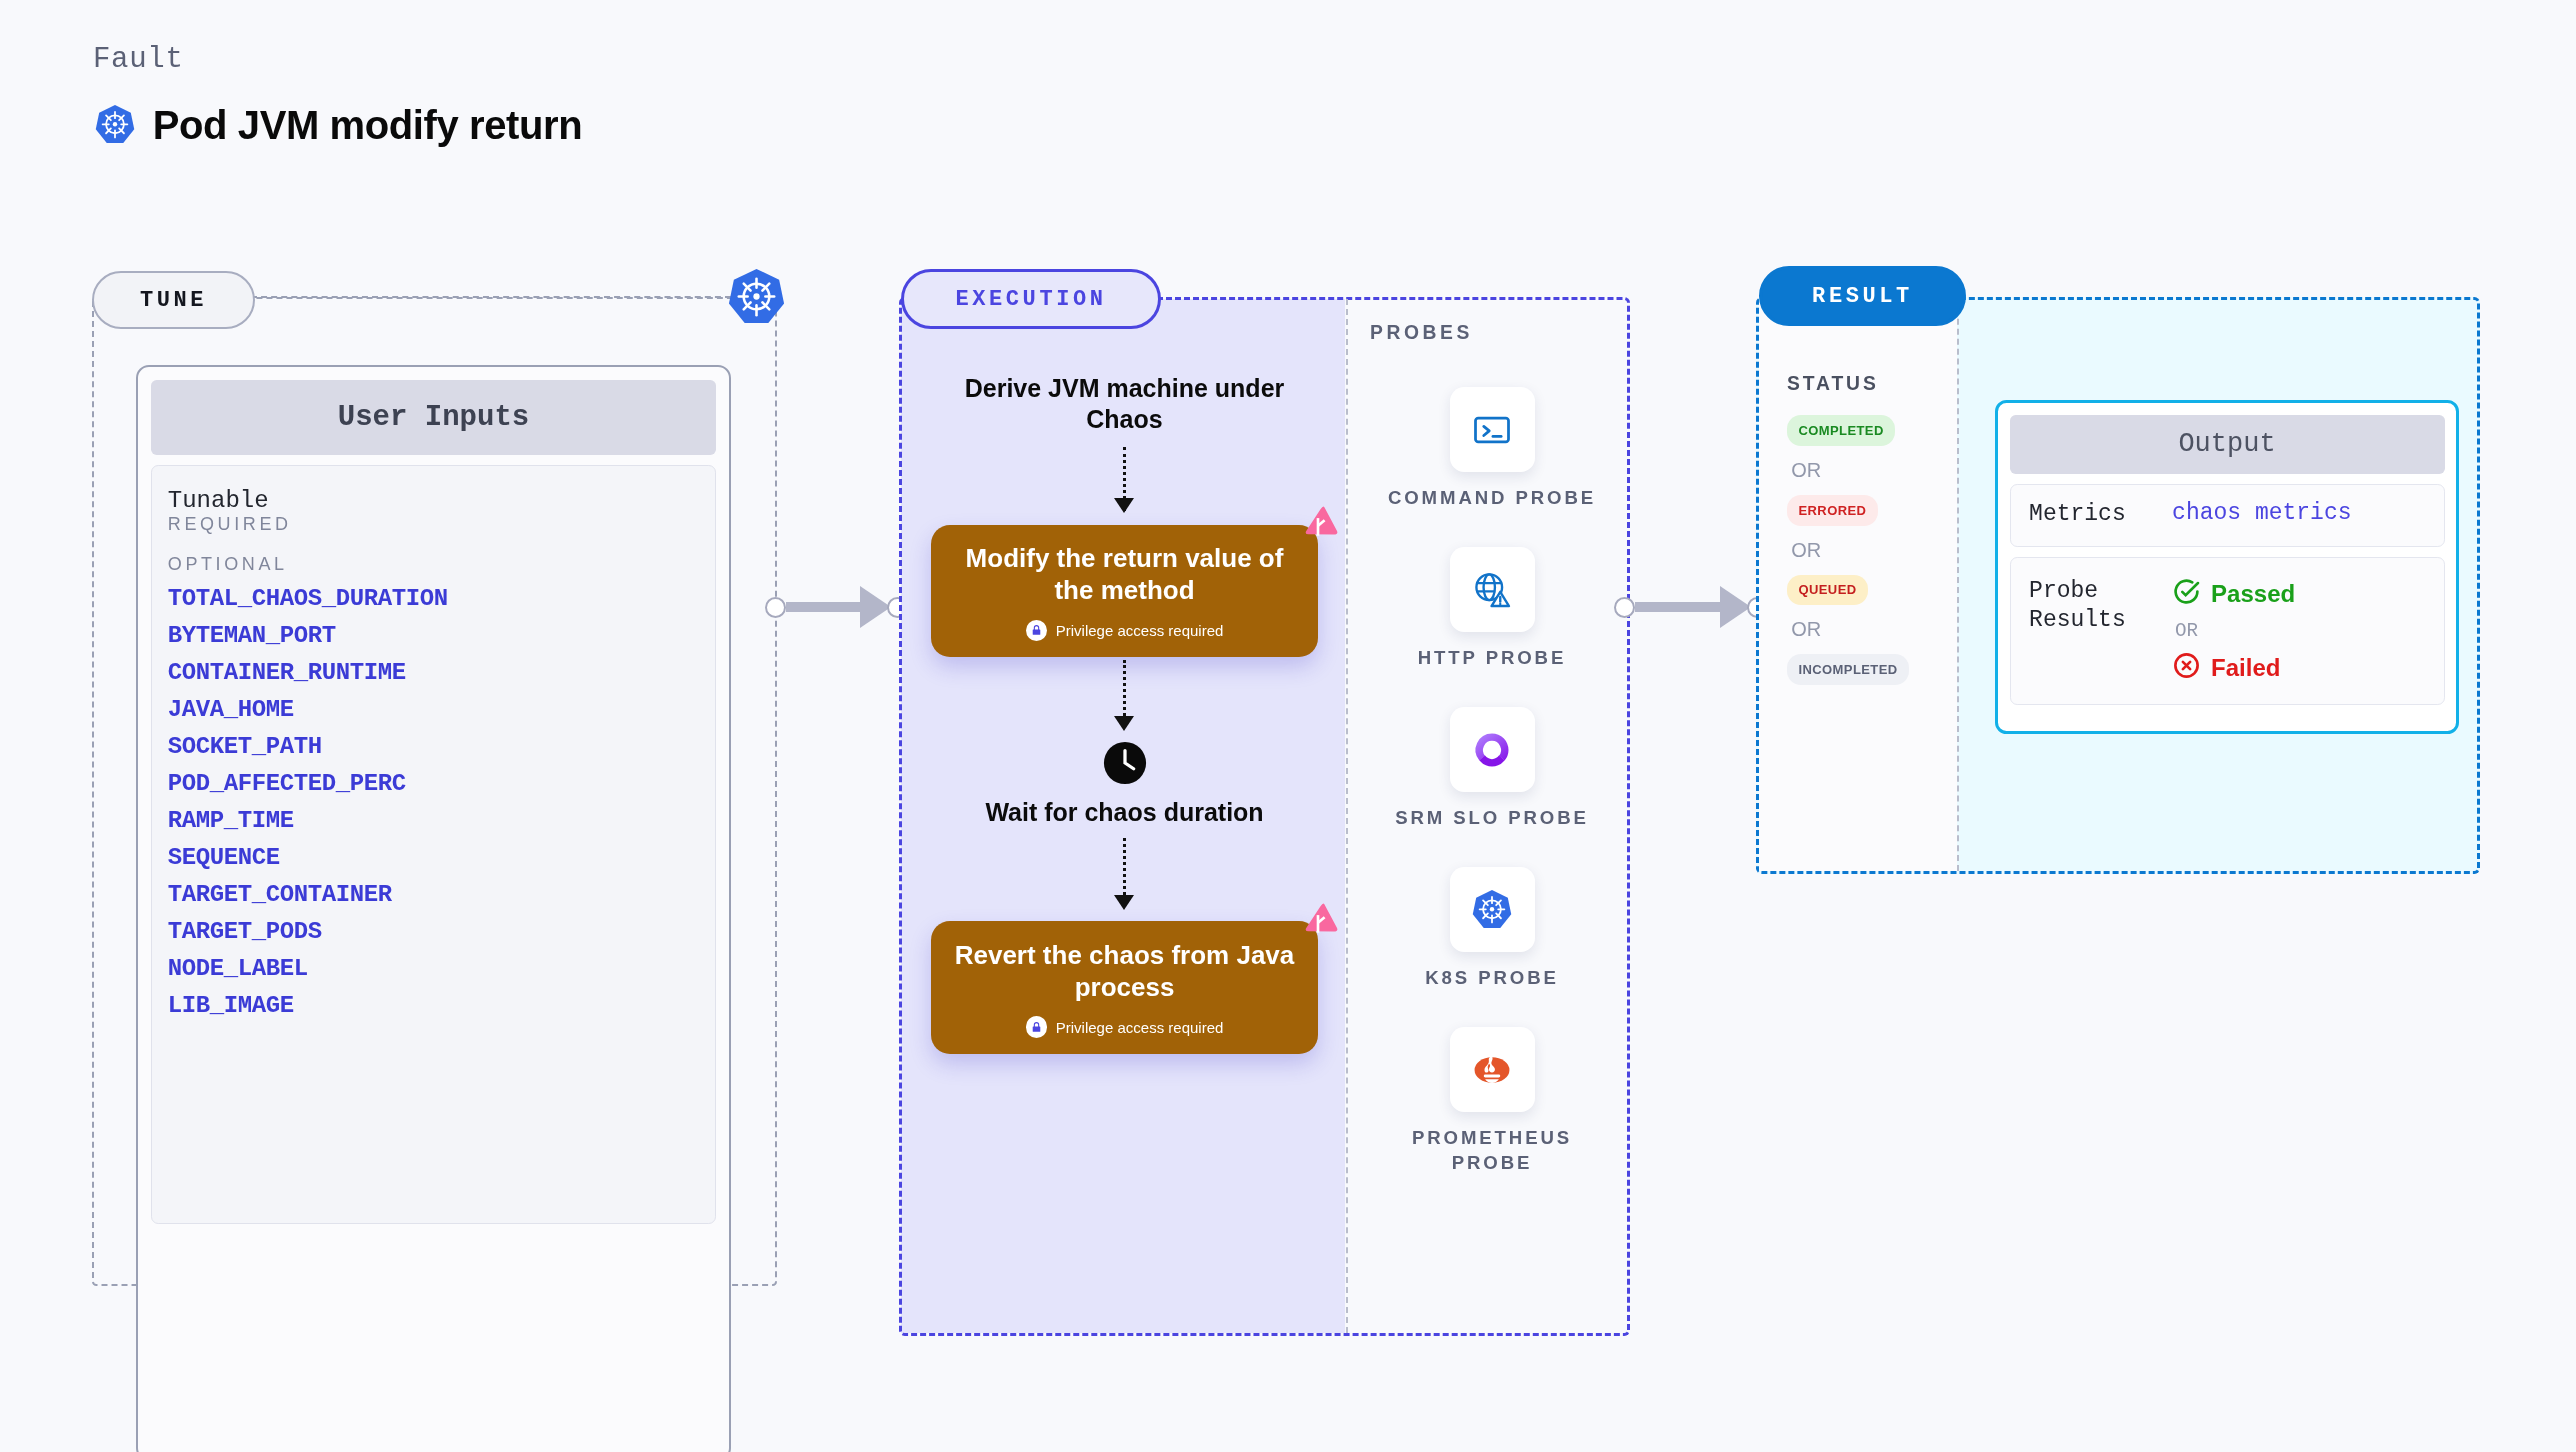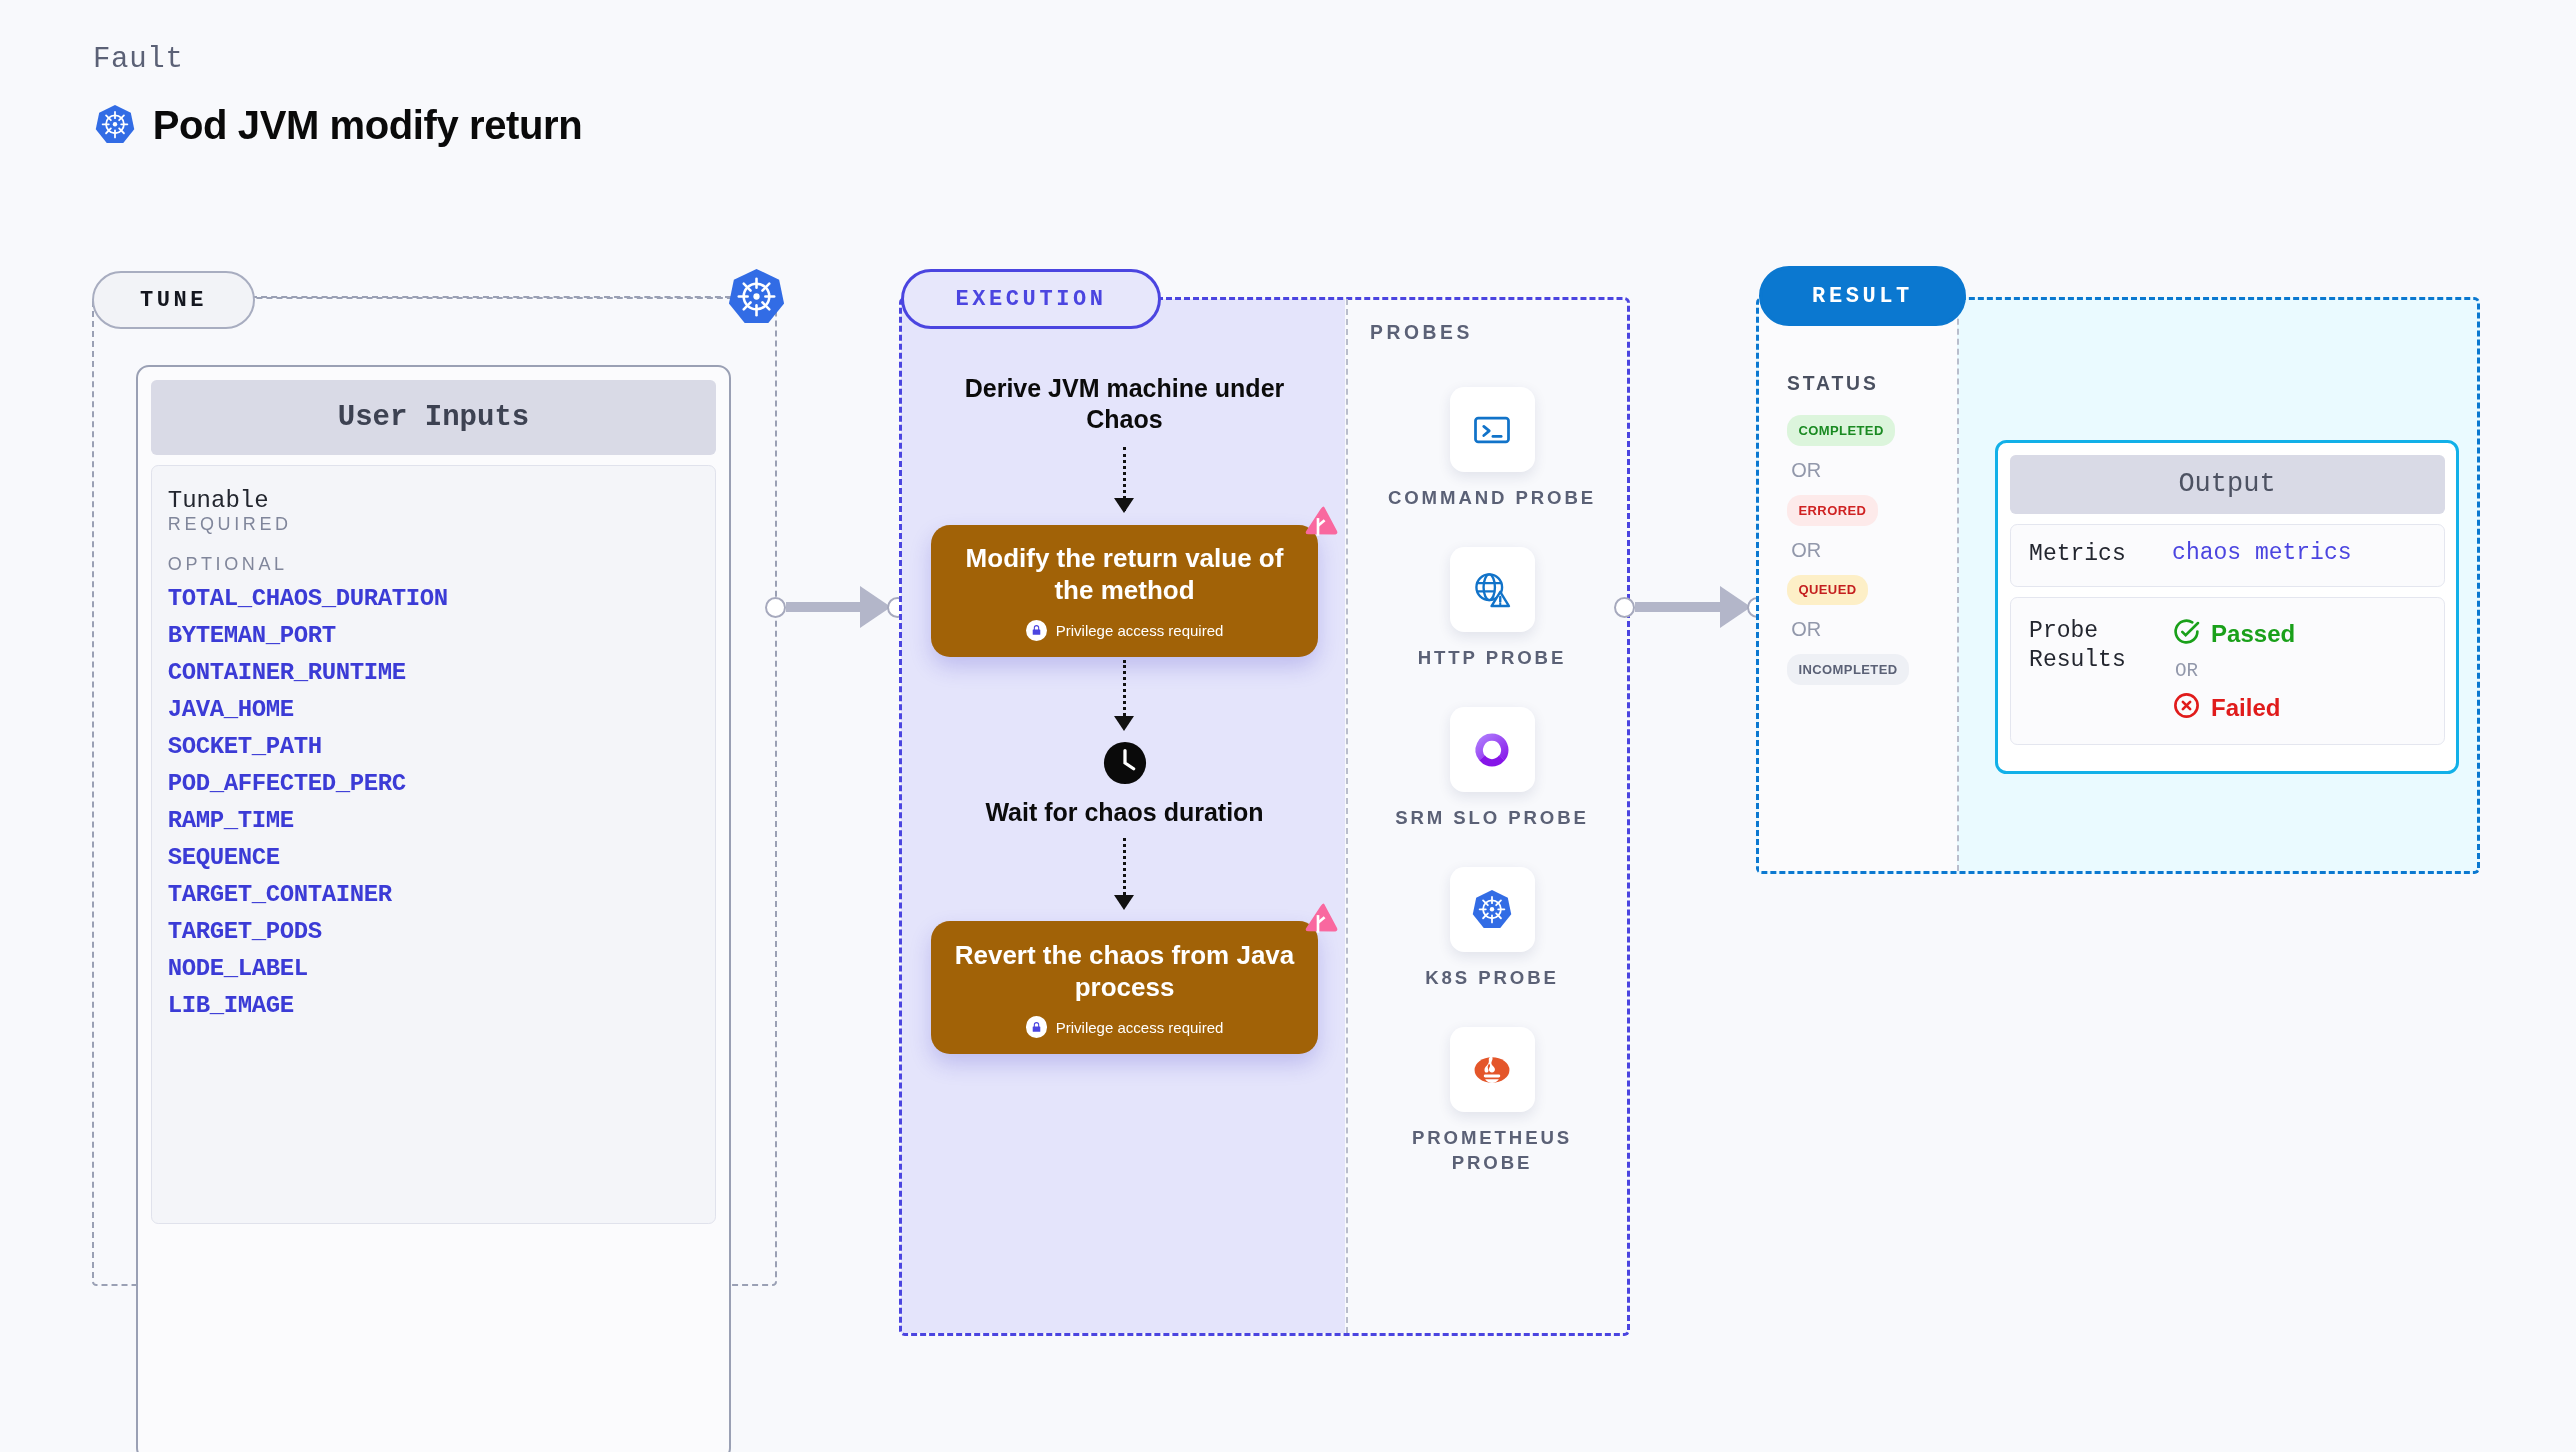--- a/index.html
+++ b/index.html
@@ -110,21 +110,21 @@
 
   #status-label{position:absolute;left:1787px;top:373px;
     font-size:19.3px;letter-spacing:2.9px;font-weight:bold;color:#4a5060;}
   #status-list{position:absolute;left:1787px;top:415px;width:165px;}
   .status-badge{display:inline-block;padding:7.9px 11.5px;border-radius:14px;
     font-size:13px;font-weight:bold;letter-spacing:0.4px;}
   .status-or{font-size:20px;color:#9298ab;margin:13px 0 13px 4.3px;}
 
   #output-card{
     position:absolute;left:1995px;top:400px;width:464px;height:334px;
-    background:#fff;border:3.6px solid #12b0e8;border-radius:11.5px;box-sizing:border-box;padding:11.5px;margin-top:40px;
+    background:#fff;border:3.6px solid #12b0e8;border-radius:11.5px;box-sizing:border-box;padding:11.5px;
   }
   #output-head{height:59px;background:#d9dae6;border-radius:5.7px;
     display:flex;align-items:center;justify-content:center;
     font-family:"Liberation Mono",monospace;font-size:27px;color:#4d5262;}
   .out-row{margin-top:10px;border:1.4px solid #e4e6ef;border-radius:7.2px;
     background:#fbfbfd;display:flex;box-sizing:border-box;padding:15.8px 18.6px;}
   .out-key{font-family:"Liberation Mono",monospace;font-size:23px;color:#23262f;width:143px;flex:none;line-height:1.3;}
   .out-val{flex:1;}
   .metrics-val{font-family:"Liberation Mono",monospace;font-size:23px;color:#4b45e0;}
   .pr-line{display:flex;align-items:center;gap:10px;font-size:24px;font-weight:bold;}

